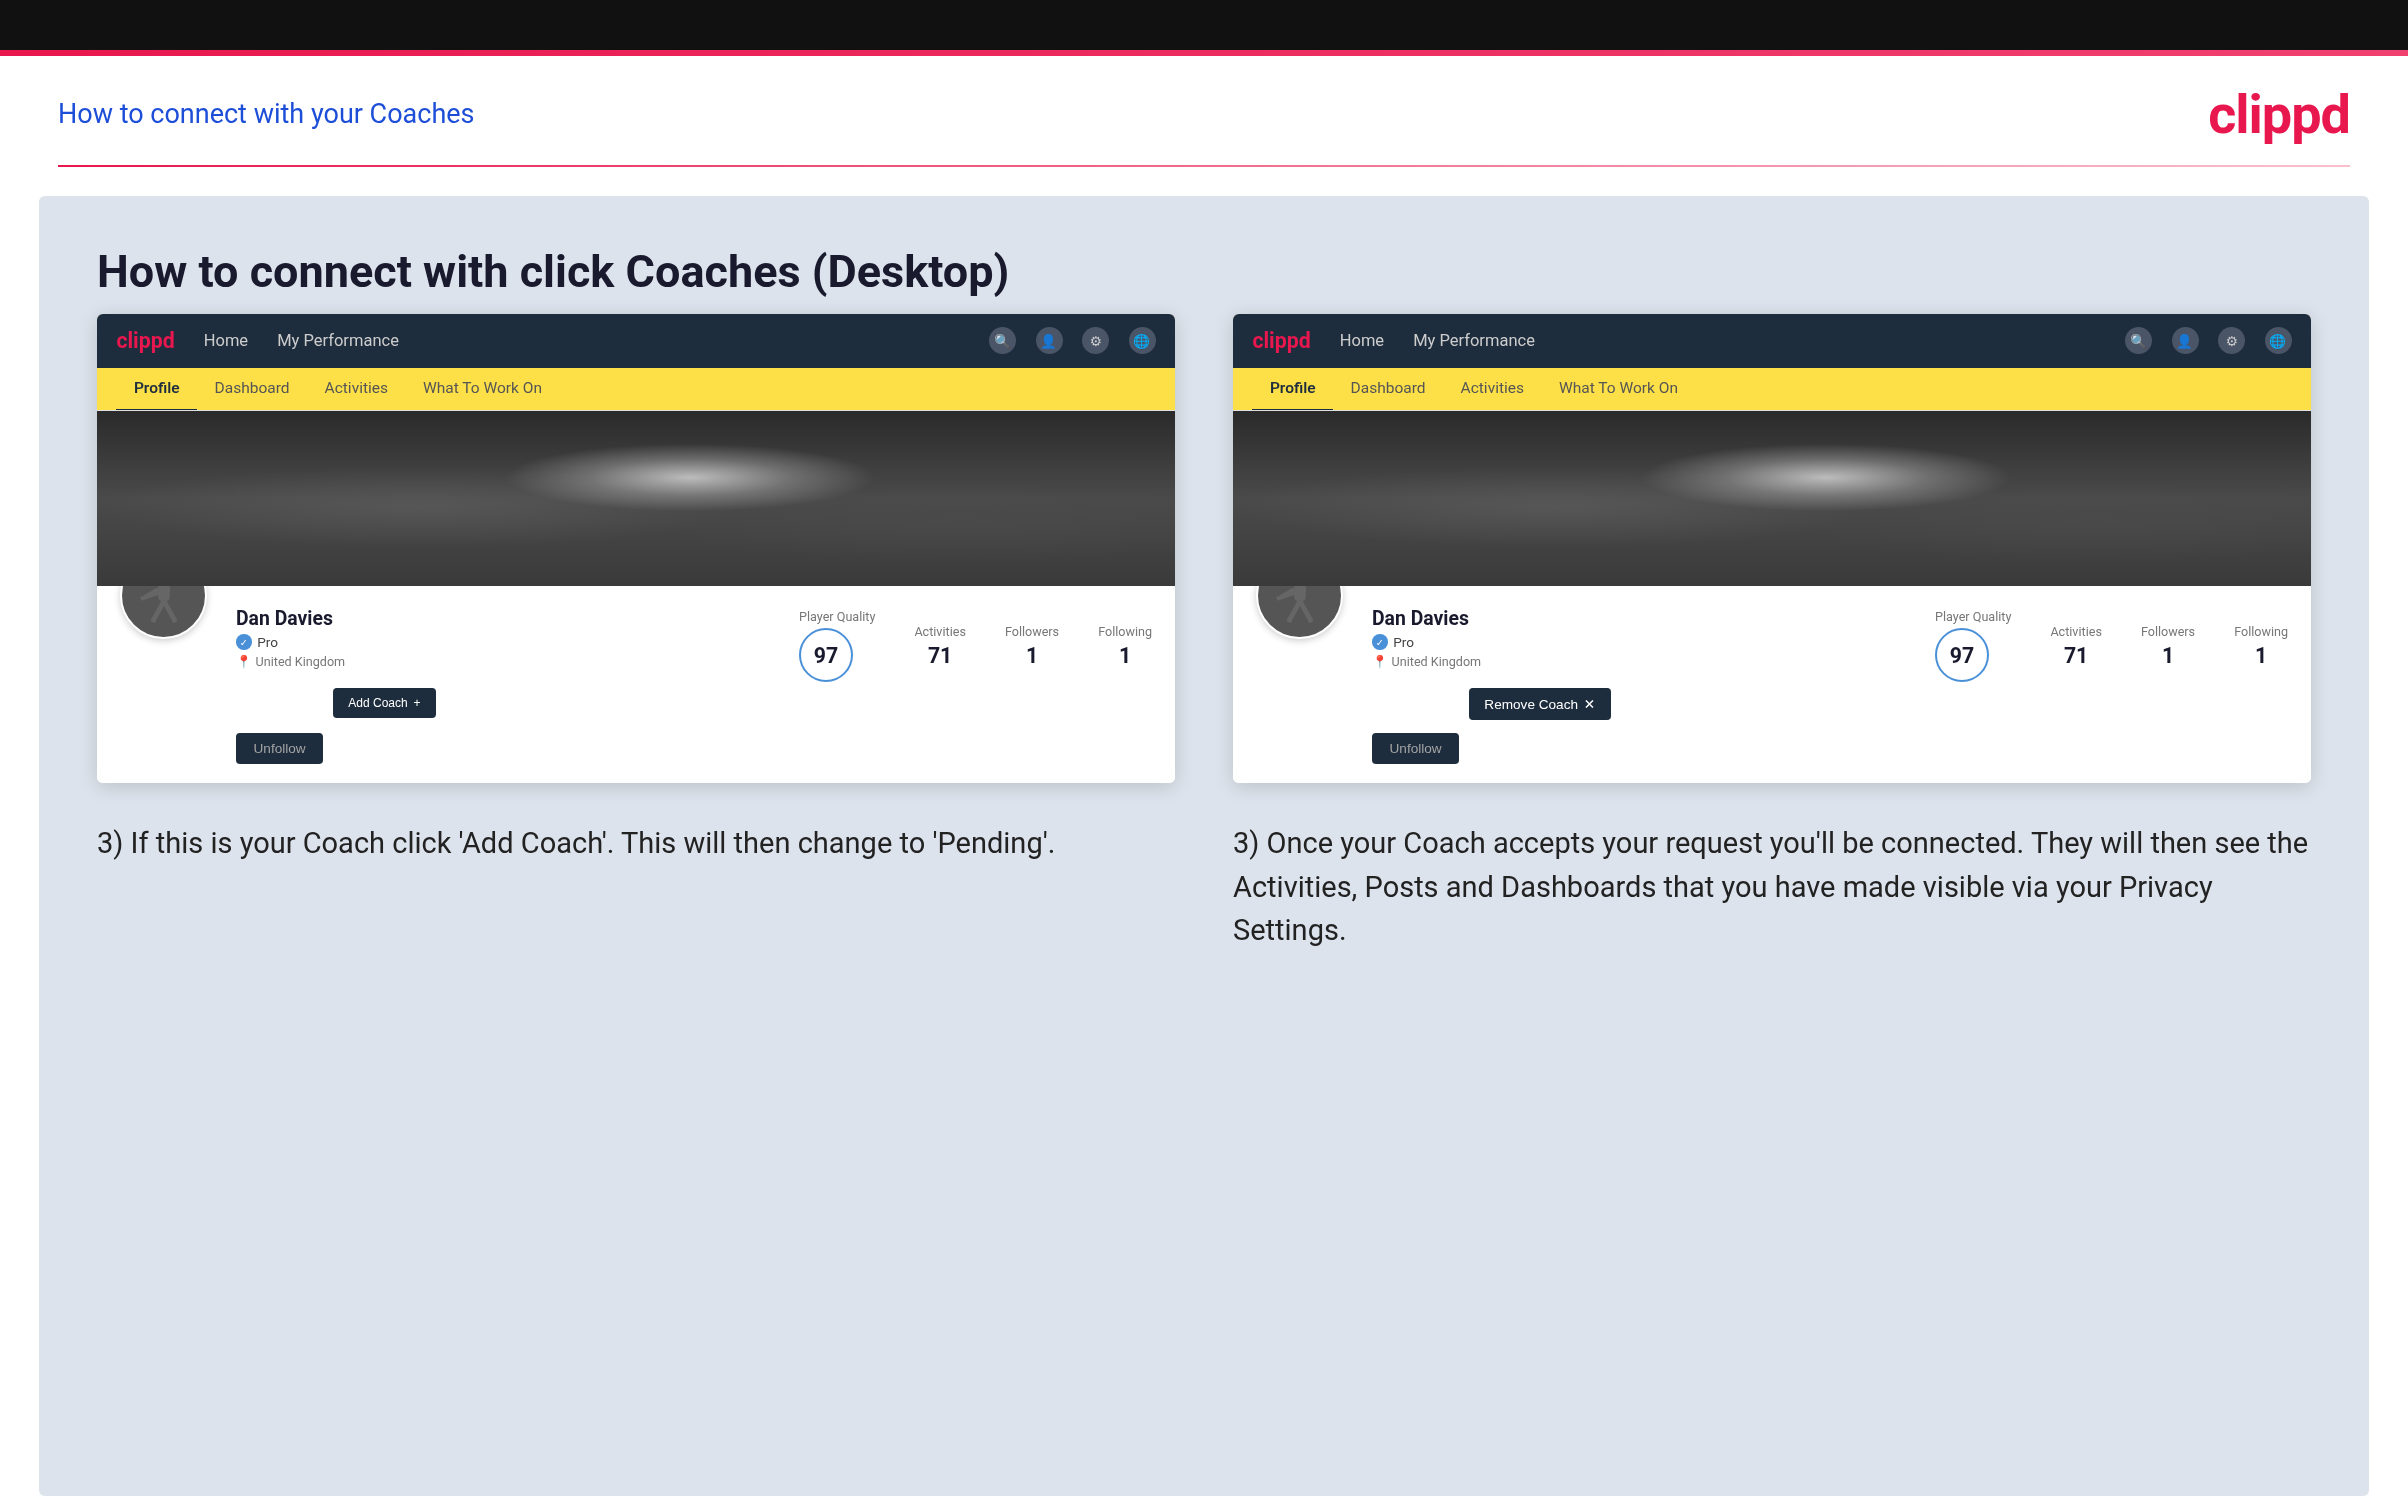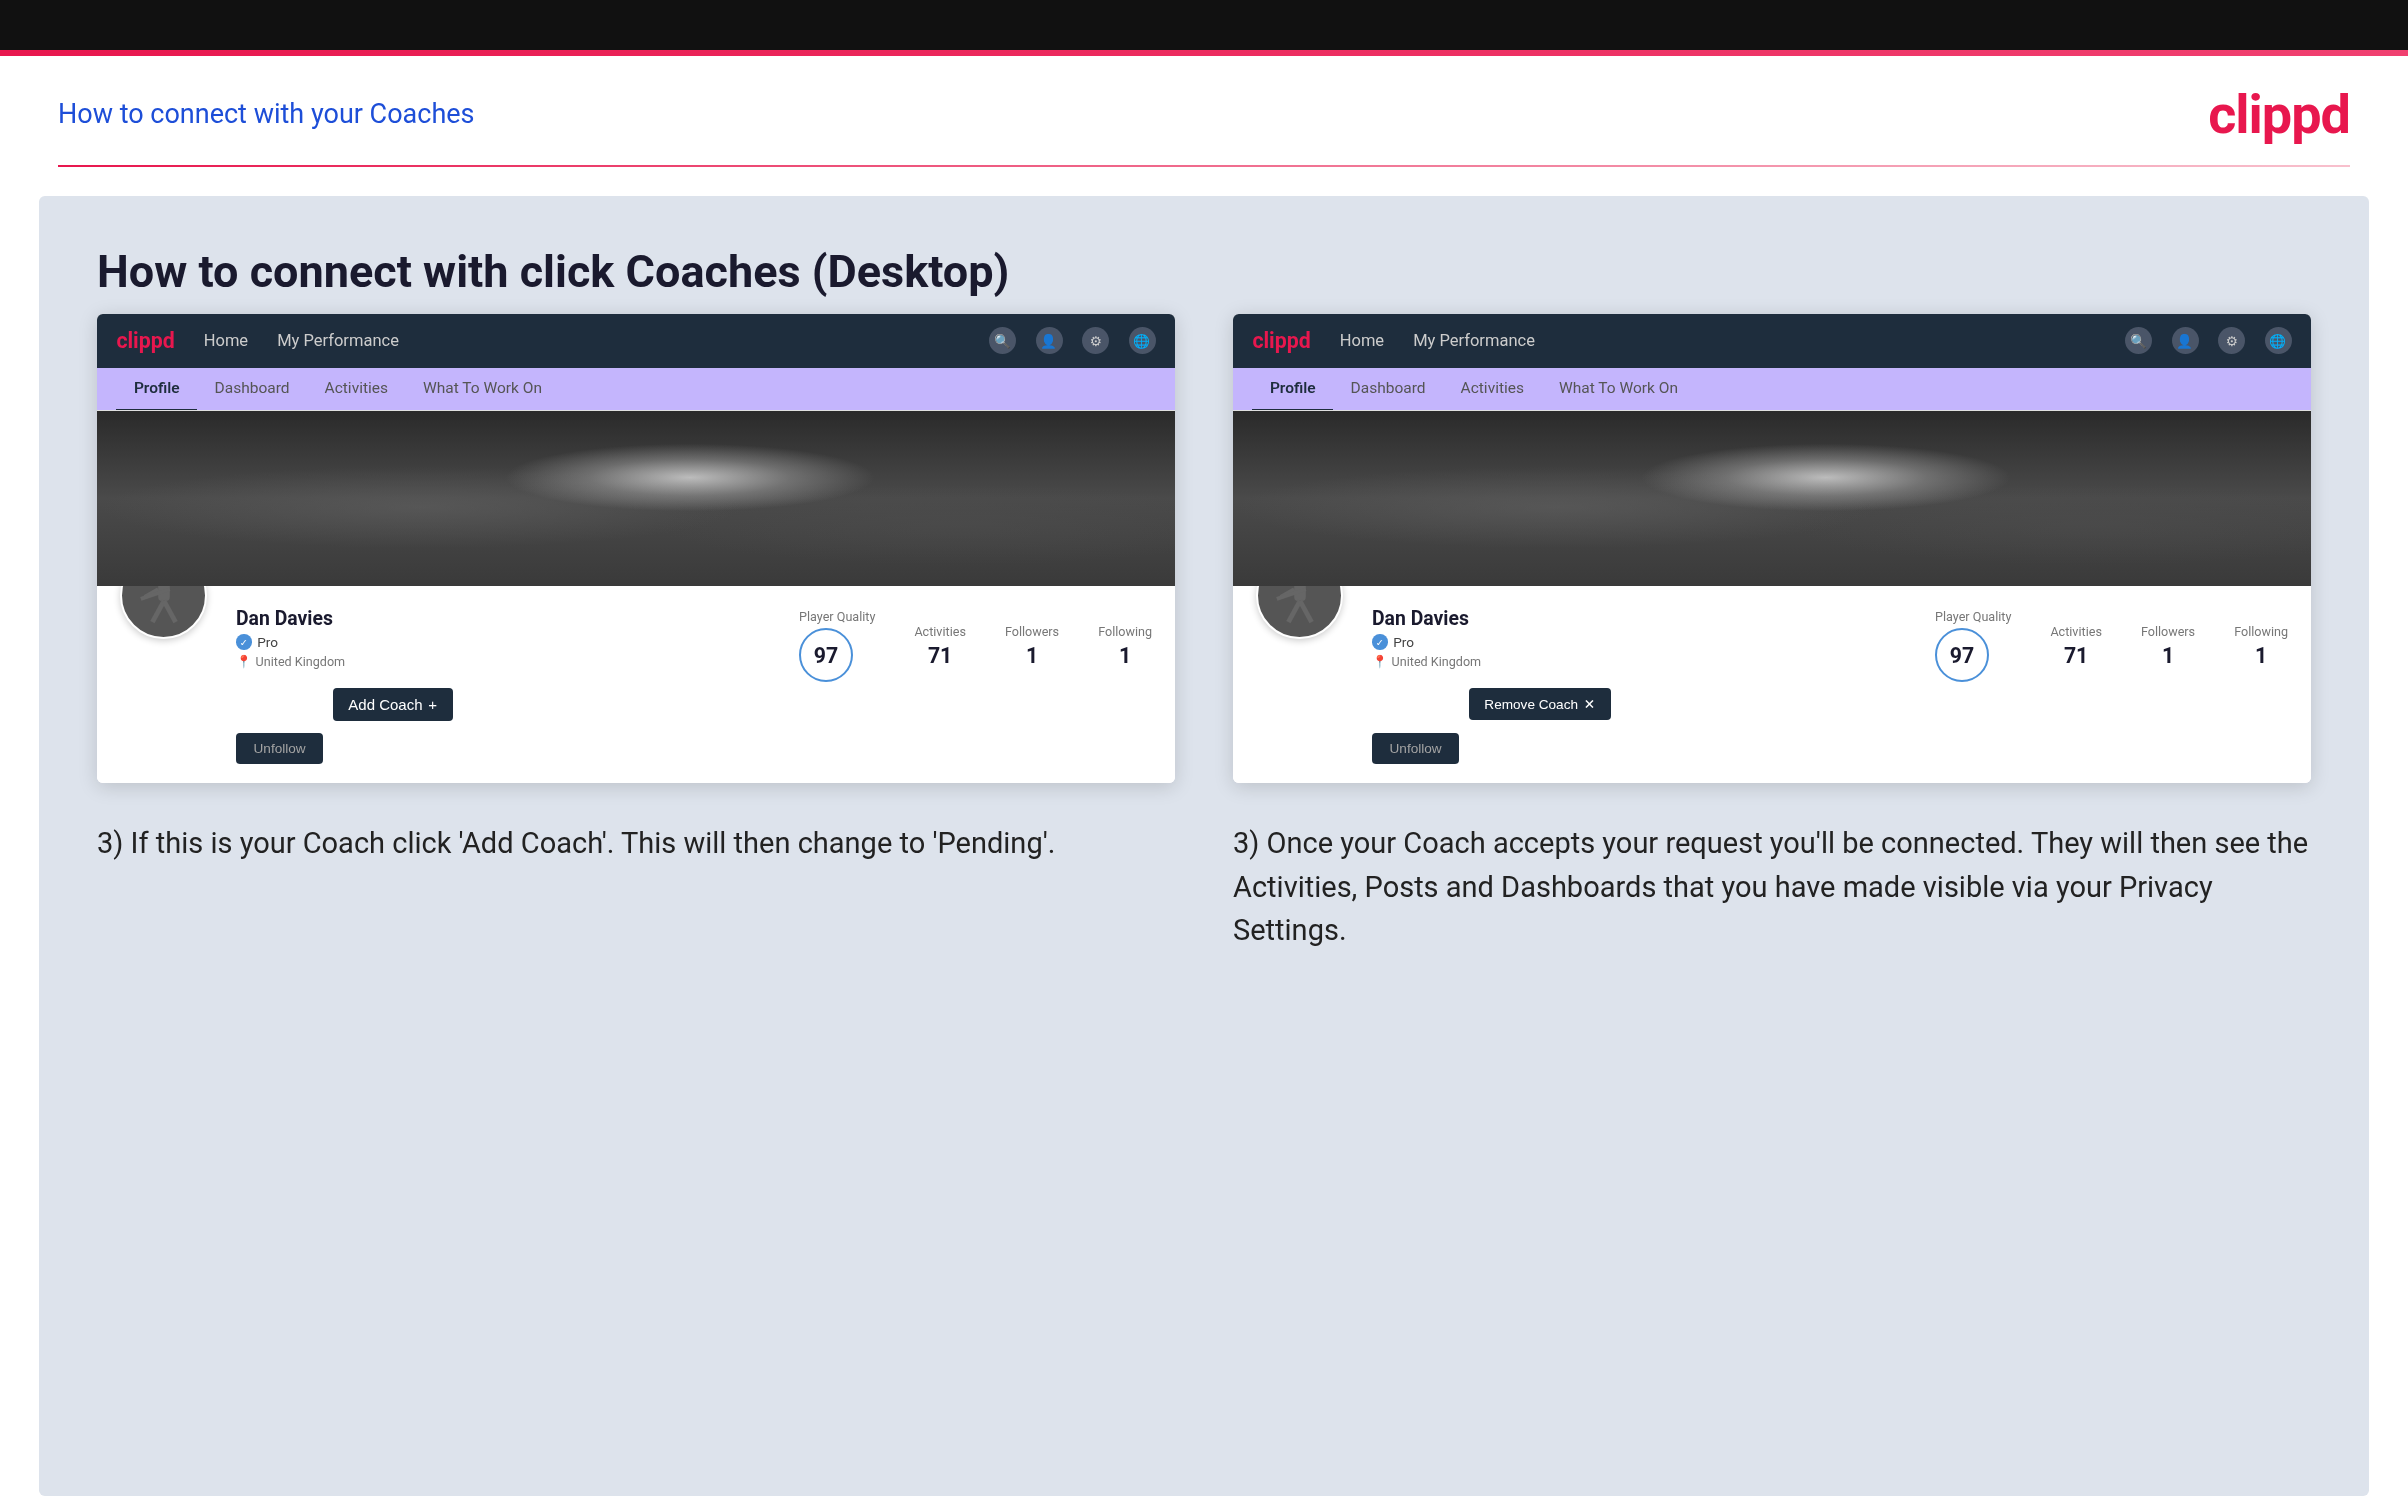--- a/index.html
+++ b/index.html
@@ -126,21 +126,21 @@
       color: #ccc;
       font-size: 13.6px;
     }
 
     
     .mock-tabs {
       display: flex;
       gap: 0;
       padding: 0 19.4px;
       border-bottom: 1px solid #e0e0e0;
-      background: #c4b5fd;
+      background: #fde047;
     }
     .mock-tab {
       padding: 11.6px 17.5px;
       font-size: 15.5px;
       color: #555;
       cursor: pointer;
       border-bottom: 1.9px solid transparent;
     }
     .mock-tab.active {
       color: #1e2d3d;
@@ -271,21 +271,21 @@
       font-size: 13.6px;
       cursor: pointer;
       margin-top: 45px;
     }
     .mock-btn-outline {
       background: #1e2d3d;
       color: #fff;
       border: none;
       padding: 7.8px 15.5px;
       border-radius: 3.9px;
-      font-size: 15px;
+      font-size: 12px;
       cursor: pointer;
       display: flex;
       align-items: center;
       gap: 5.8px;
     }
     .mock-btn-remove {
       background: #1e2d3d;
       color: #fff;
       border: none;
       padding: 7.8px 15.5px;

